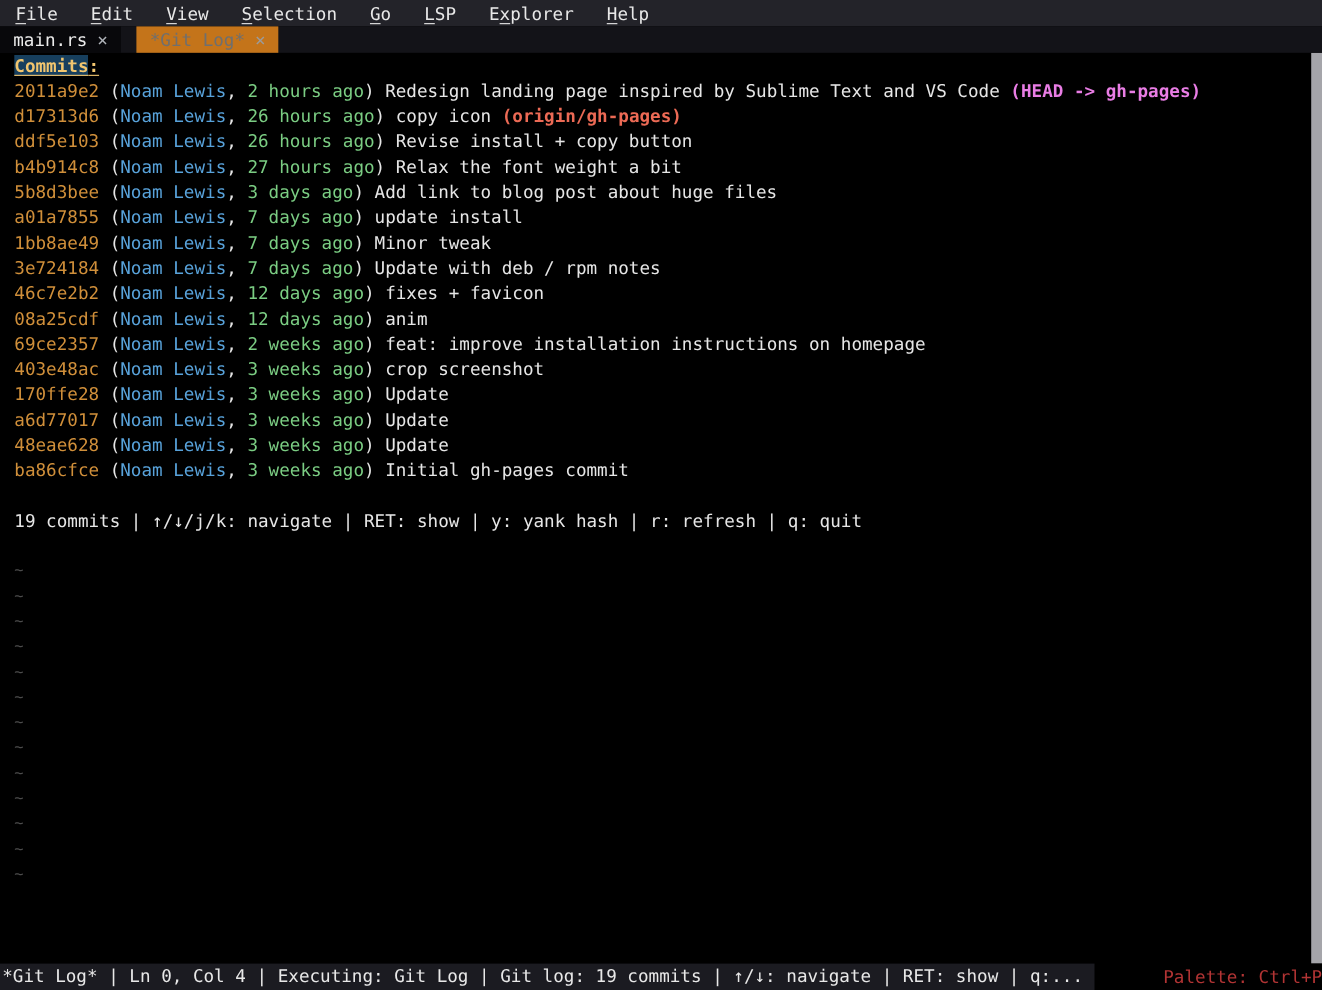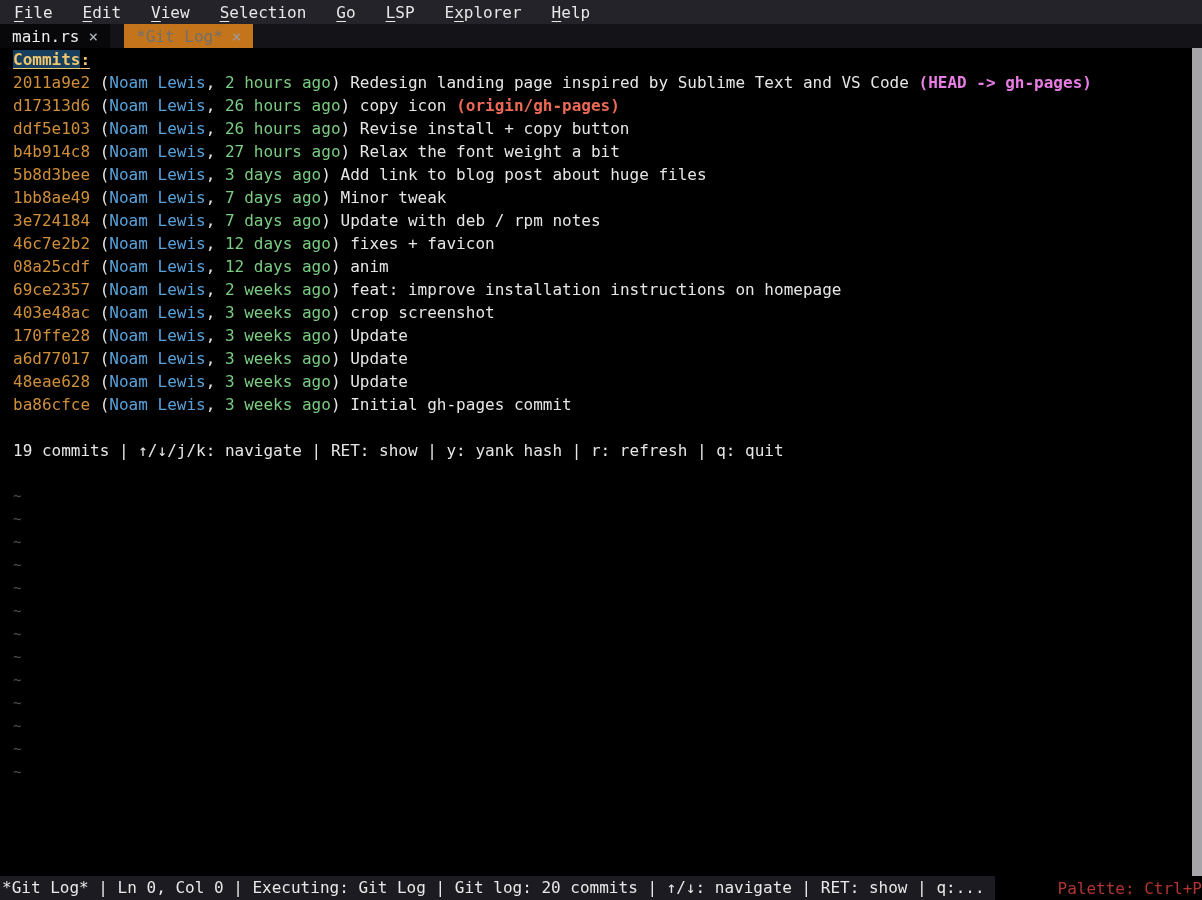--- a/index.html
+++ b/index.html
@@ -94,20 +94,21 @@
     </div>
 
   <div class="content">
     <div class="line heading"><span class="heading-hl">Commits</span><span class="heading-colon">:</span></div>
     <div>
         <div class="line commit"><span class="c-hash">2011a9e2</span><span class="c-text"> (</span><span class="c-author">Noam Lewis</span><span class="c-text">, </span><span class="c-age">2 hours ago</span><span class="c-text">) </span><span class="c-msg">Redesign landing page inspired by Sublime Text and VS Code</span><span class="c-text"> </span><span class="c-ref-head">(HEAD -&gt; gh-pages)</span></div>
         <div class="line commit"><span class="c-hash">d17313d6</span><span class="c-text"> (</span><span class="c-author">Noam Lewis</span><span class="c-text">, </span><span class="c-age">26 hours ago</span><span class="c-text">) </span><span class="c-msg">copy icon</span><span class="c-text"> </span><span class="c-ref-remote">(origin/gh-pages)</span></div>
         <div class="line commit"><span class="c-hash">ddf5e103</span><span class="c-text"> (</span><span class="c-author">Noam Lewis</span><span class="c-text">, </span><span class="c-age">26 hours ago</span><span class="c-text">) </span><span class="c-msg">Revise install + copy button</span></div>
         <div class="line commit"><span class="c-hash">b4b914c8</span><span class="c-text"> (</span><span class="c-author">Noam Lewis</span><span class="c-text">, </span><span class="c-age">27 hours ago</span><span class="c-text">) </span><span class="c-msg">Relax the font weight a bit</span></div>
         <div class="line commit"><span class="c-hash">5b8d3bee</span><span class="c-text"> (</span><span class="c-author">Noam Lewis</span><span class="c-text">, </span><span class="c-age">3 days ago</span><span class="c-text">) </span><span class="c-msg">Add link to blog post about huge files</span></div>
+        <div class="line commit"><span class="c-hash">a01a7855</span><span class="c-text"> (</span><span class="c-author">Noam Lewis</span><span class="c-text">, </span><span class="c-age">7 days ago</span><span class="c-text">) </span><span class="c-msg">update install</span></div>
         <div class="line commit"><span class="c-hash">1bb8ae49</span><span class="c-text"> (</span><span class="c-author">Noam Lewis</span><span class="c-text">, </span><span class="c-age">7 days ago</span><span class="c-text">) </span><span class="c-msg">Minor tweak</span></div>
         <div class="line commit"><span class="c-hash">3e724184</span><span class="c-text"> (</span><span class="c-author">Noam Lewis</span><span class="c-text">, </span><span class="c-age">7 days ago</span><span class="c-text">) </span><span class="c-msg">Update with deb / rpm notes</span></div>
         <div class="line commit"><span class="c-hash">46c7e2b2</span><span class="c-text"> (</span><span class="c-author">Noam Lewis</span><span class="c-text">, </span><span class="c-age">12 days ago</span><span class="c-text">) </span><span class="c-msg">fixes + favicon</span></div>
         <div class="line commit"><span class="c-hash">08a25cdf</span><span class="c-text"> (</span><span class="c-author">Noam Lewis</span><span class="c-text">, </span><span class="c-age">12 days ago</span><span class="c-text">) </span><span class="c-msg">anim</span></div>
         <div class="line commit"><span class="c-hash">69ce2357</span><span class="c-text"> (</span><span class="c-author">Noam Lewis</span><span class="c-text">, </span><span class="c-age">2 weeks ago</span><span class="c-text">) </span><span class="c-msg">feat: improve installation instructions on homepage</span></div>
         <div class="line commit"><span class="c-hash">403e48ac</span><span class="c-text"> (</span><span class="c-author">Noam Lewis</span><span class="c-text">, </span><span class="c-age">3 weeks ago</span><span class="c-text">) </span><span class="c-msg">crop screenshot</span></div>
         <div class="line commit"><span class="c-hash">170ffe28</span><span class="c-text"> (</span><span class="c-author">Noam Lewis</span><span class="c-text">, </span><span class="c-age">3 weeks ago</span><span class="c-text">) </span><span class="c-msg">Update</span></div>
         <div class="line commit"><span class="c-hash">a6d77017</span><span class="c-text"> (</span><span class="c-author">Noam Lewis</span><span class="c-text">, </span><span class="c-age">3 weeks ago</span><span class="c-text">) </span><span class="c-msg">Update</span></div>
         <div class="line commit"><span class="c-hash">48eae628</span><span class="c-text"> (</span><span class="c-author">Noam Lewis</span><span class="c-text">, </span><span class="c-age">3 weeks ago</span><span class="c-text">) </span><span class="c-msg">Update</span></div>
         <div class="line commit"><span class="c-hash">ba86cfce</span><span class="c-text"> (</span><span class="c-author">Noam Lewis</span><span class="c-text">, </span><span class="c-age">3 weeks ago</span><span class="c-text">) </span><span class="c-msg">Initial gh-pages commit</span></div>
@@ -127,17 +128,17 @@
         <div class="line tilde">~</div>
         <div class="line tilde">~</div>
         <div class="line tilde">~</div>
         <div class="line tilde">~</div>
         <div class="line tilde">~</div>
       </div>
     <div class="scrollbar"></div>
   </div>
 
   <div class="statusbar">
-    <span class="status-left">*Git Log* | Ln 0, Col 0 | Executing: Git Log | Git log: 20 commits | ↑/↓: navigate | RET: show | q:...</span>
+    <span class="status-left">*Git Log* | Ln 0, Col 4 | Executing: Git Log | Git log: 19 commits | ↑/↓: navigate | RET: show | q:...</span>
     <span class="status-right">Palette: Ctrl+P</span>
   </div>
 
 </div>
 
 </body></html>

